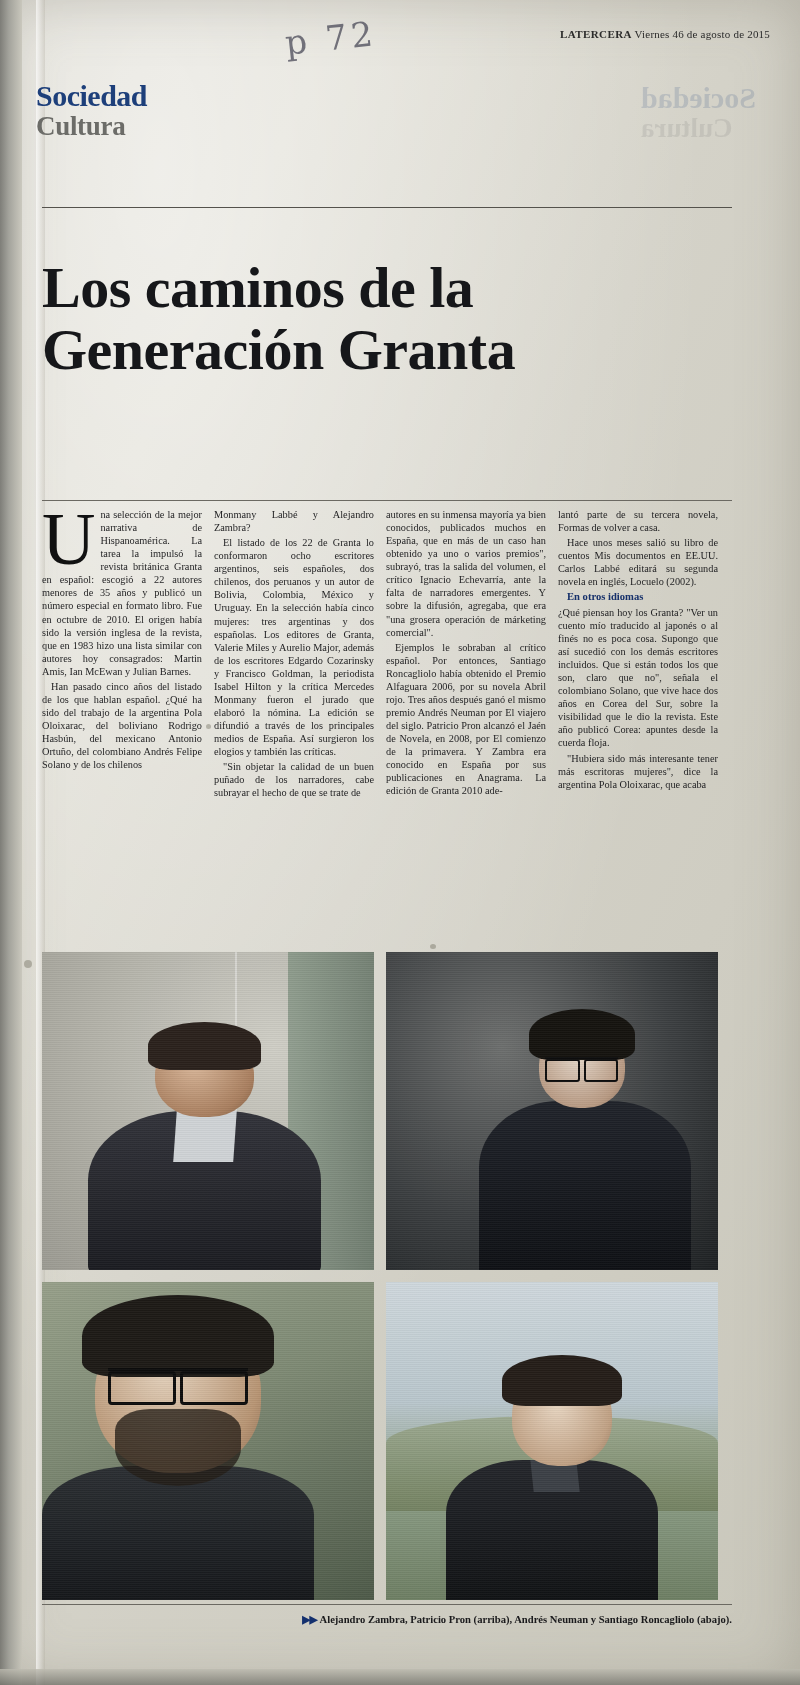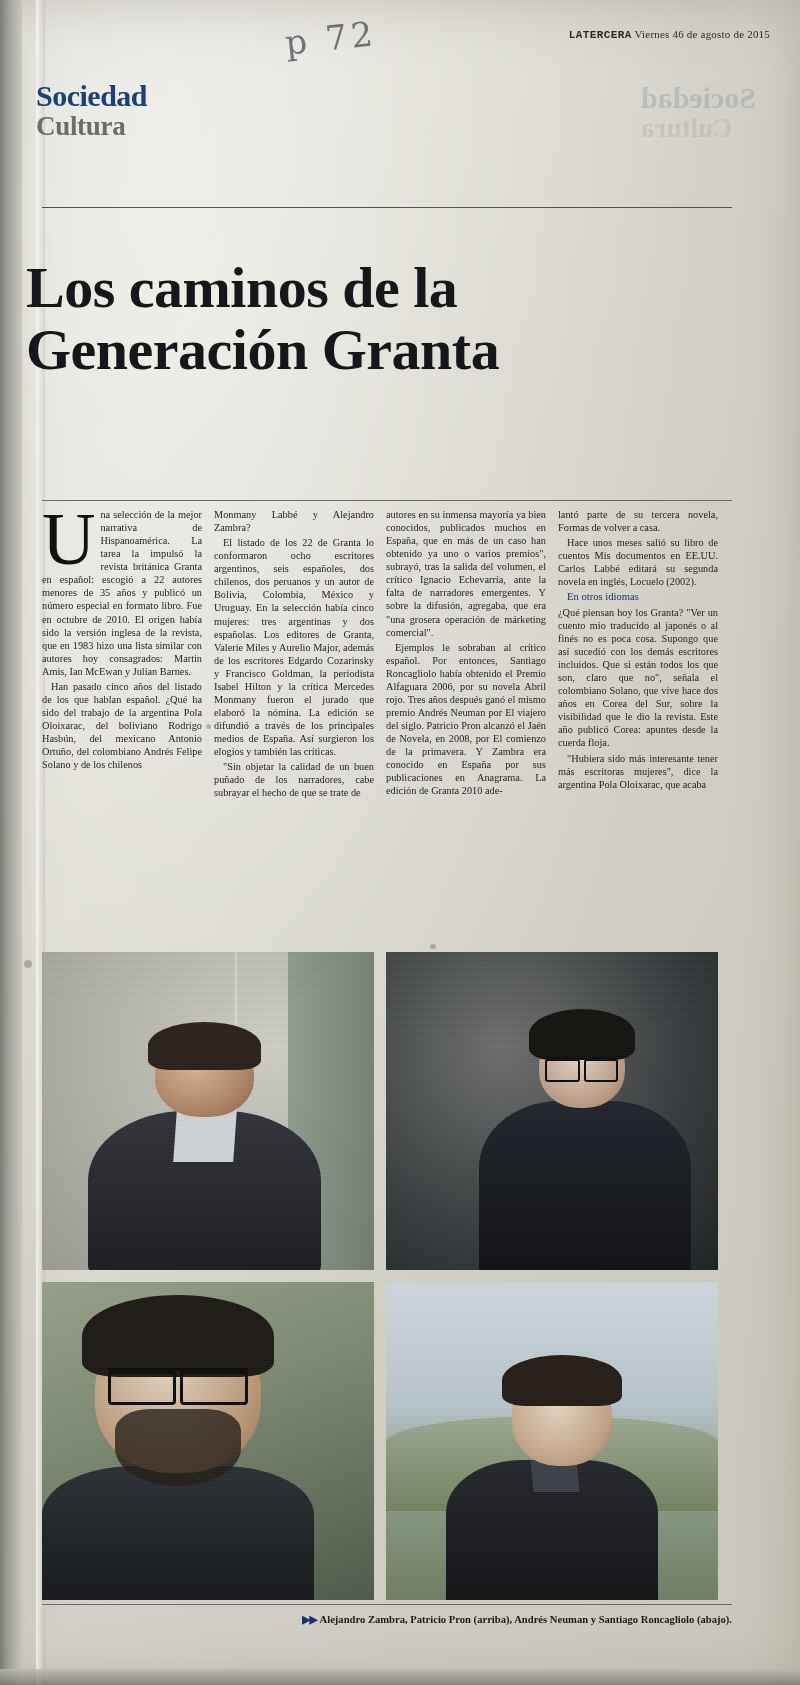--- a/index.html
+++ b/index.html
@@ -49,21 +49,21 @@
   
   .masthead {
     position: absolute;
     left: 470px; top: 28px;
     width: 300px;
     text-align: right;
     font-size: 11px;
     letter-spacing: .2px;
     color: #2b2b2b;
   }
-  .masthead b { font-weight: bold; letter-spacing: .4px; font-family: Liberation Mono, monospace; }
+  .masthead b { font-weight: bold; letter-spacing: .4px; }
 
   .pencil {
     position: absolute;
     left: 285px; top: 18px;
     font-family: "DejaVu Serif", serif;
     font-size: 34px;
     color: #4a4a58;
     transform: rotate(-6deg);
     opacity: .75;
     letter-spacing: 4px;
@@ -109,21 +109,21 @@
 
   .rule-top {
     position: absolute;
     left: 42px; top: 207px;
     width: 690px; height: 1px;
     background: #54524c;
   }
 
   .headline {
     position: absolute;
-    left: 26px; top: 218px;
+    left: 42px; top: 218px;
     width: 700px;
     font-family: "Liberation Serif", serif;
     font-size: 58px;
     line-height: 1.08;
     color: #16171a;
     letter-spacing: -0.5px;
   }
 
   .rule-mid {
     position: absolute;
@@ -155,21 +155,21 @@
 
   .dropcap {
     float: left;
     font-family: "Liberation Serif", serif;
     font-size: 74px;
     line-height: 0.76;
     padding: 3px 5px 0 0;
     color: #111;
   }
   .subhead {
-    font-weight: normal;
+    font-weight: bold;
     font-size: 10.6px;
     margin: 5px 0 2px 0;
     color: #16306a;
     text-indent: 0;
   }
 
   
   .photos {
     position: absolute;
     left: 42px; top: 952px;

